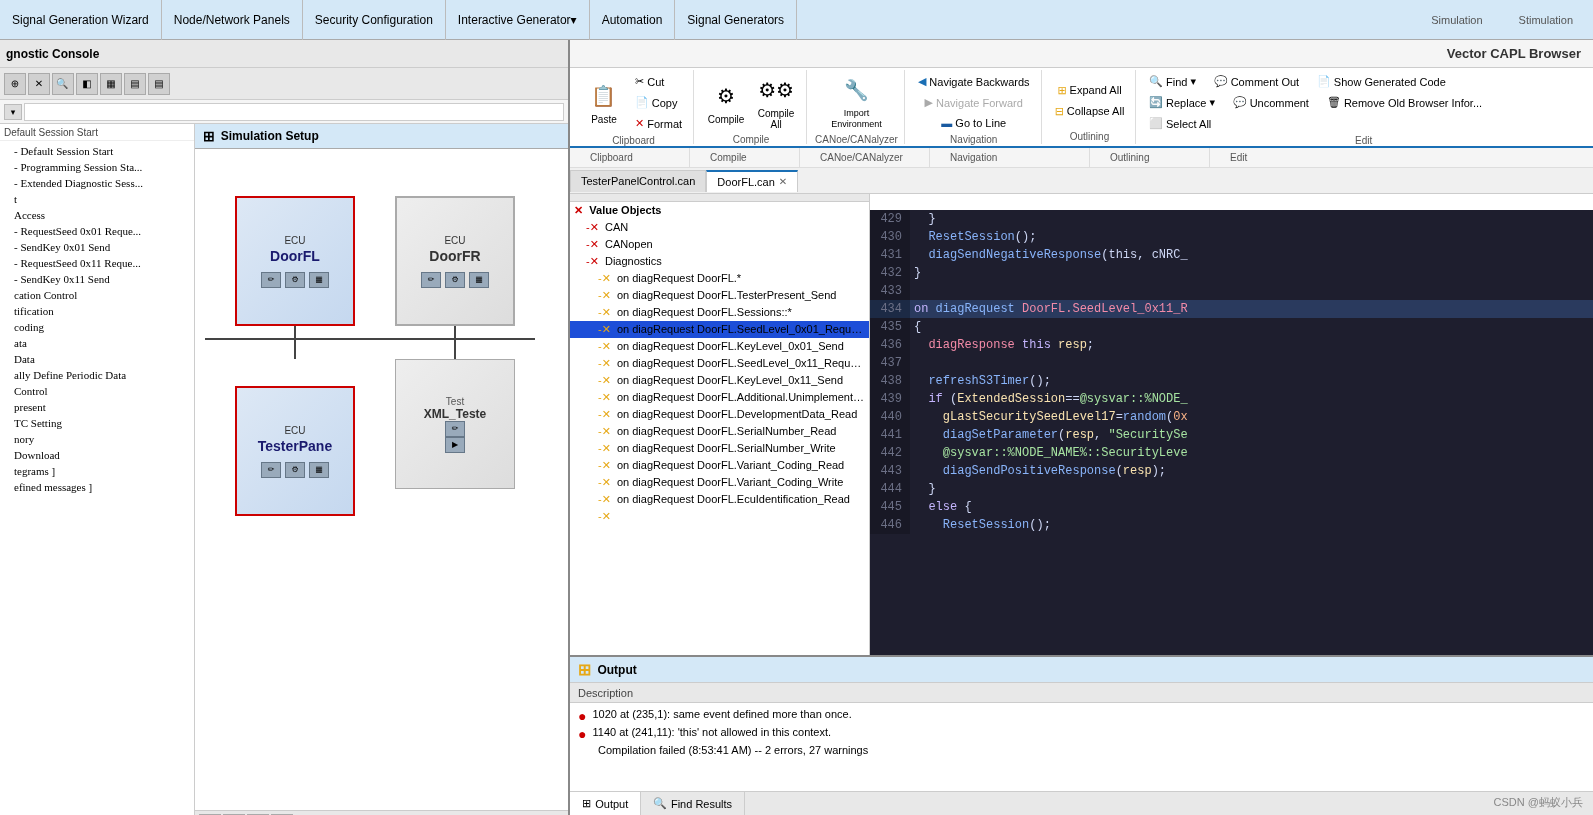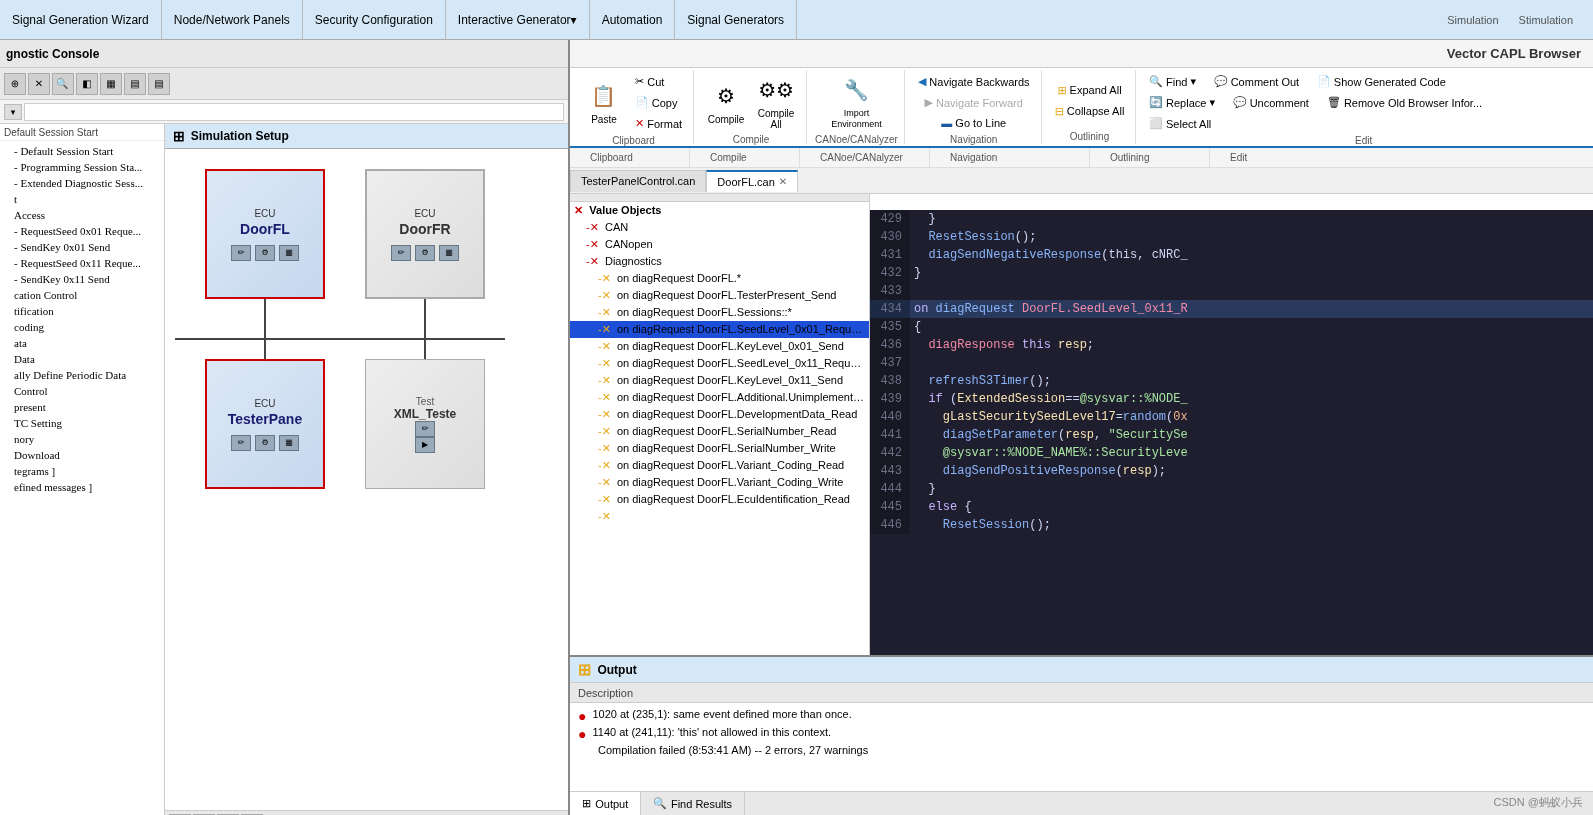--- a/index.html
+++ b/index.html
@@ -103,20 +103,21 @@
       position: absolute;
       width: 120px;
       height: 130px;
       border: 2px solid #cc0000;
       background: linear-gradient(135deg, #dde8f5, #c5d8ef);
       display: flex;
       flex-direction: column;
       align-items: center;
       justify-content: center;
       cursor: pointer;
+      margin-top: 27px;
     }
     .ecu-box .ecu-label-top {
       font-size: 10px;
       color: #333;
       margin-bottom: 2px;
     }
     .ecu-box .ecu-name {
       font-size: 14px;
       font-weight: bold;
       color: #1a1a6e;
@@ -471,21 +472,21 @@
       display: flex;
       align-items: center;
       padding: 0 4px;
       gap: 2px;
     }
 
     
     .left-section {
       display: flex;
       flex-direction: column;
-      width: 165px;
+      width: 195px;
       border-right: 1px solid #ccc;
       background: #fff;
       overflow: hidden;
     }
 
     
     .connector-svg {
       position: absolute;
       top: 0; left: 0;
       width: 100%; height: 100%;
@@ -527,21 +528,21 @@
   <div class="ribbon-tab">
     <span>Interactive Generator</span>▾
   </div>
   <div class="ribbon-tab">
     <span>Automation</span>
   </div>
   <div class="ribbon-tab">
     <span>Signal Generators</span>
   </div>
   <div style="flex:1;"></div>
-  <div style="display:flex;gap:20px;padding:0 20px;font-size:11px;color:#555;">
+  <div style="display:flex;gap:36px;padding:0 20px;font-size:11px;color:#555;">
     <span>Simulation</span>
     <span>Stimulation</span>
   </div>
 </div>
 
 <div class="main-layout">
 
   <div class="left-panel">
 
     <div class="diag-console">

